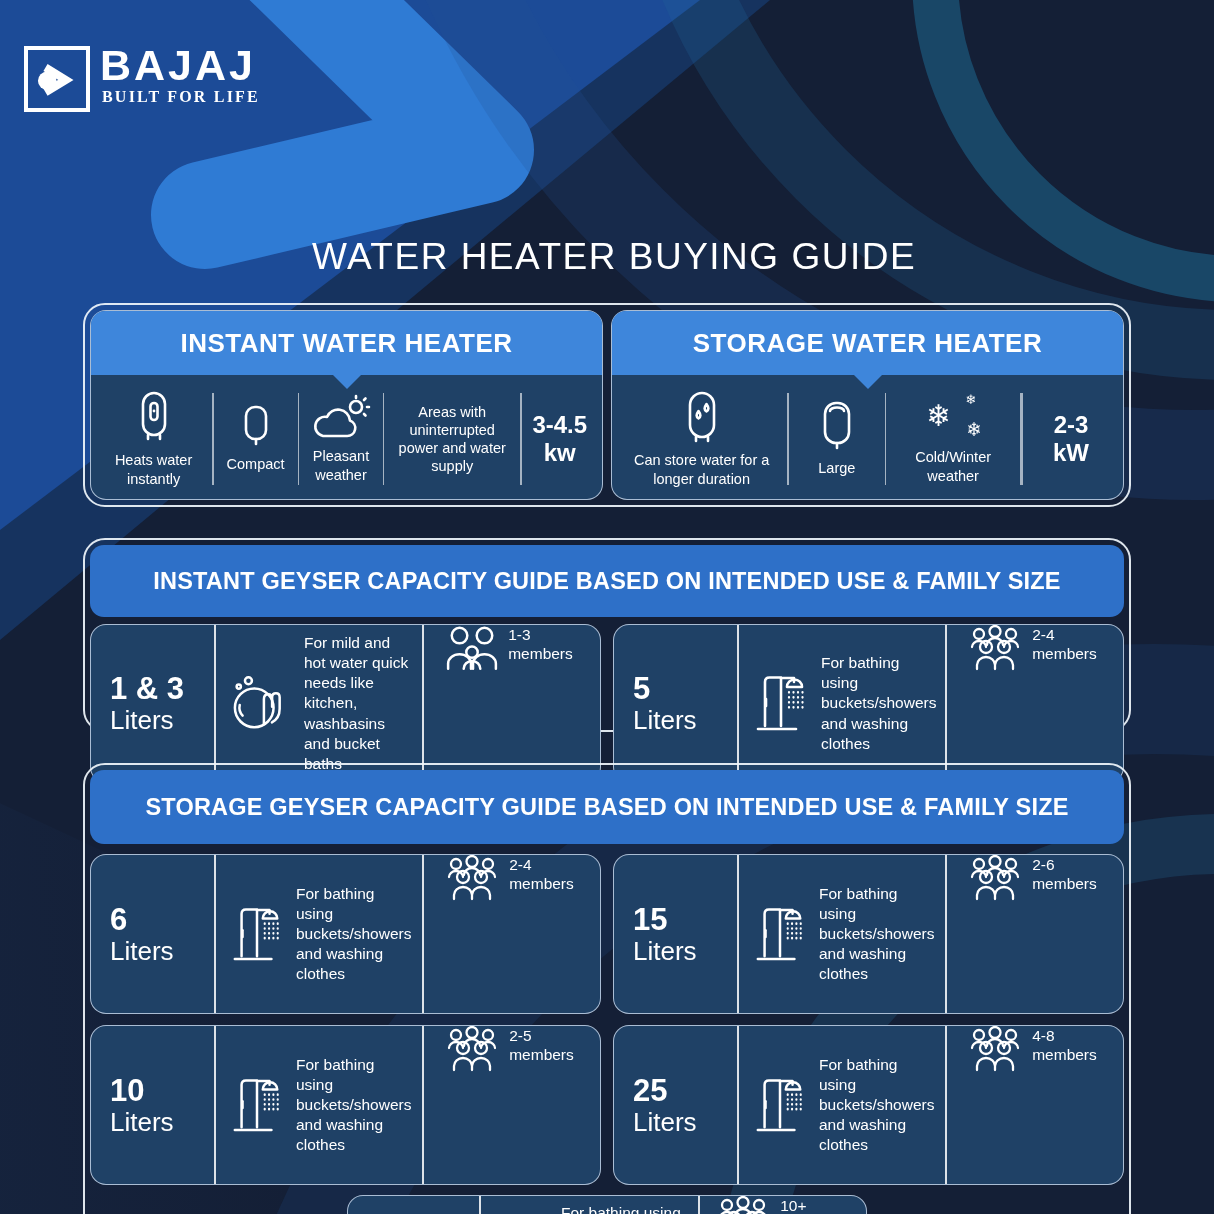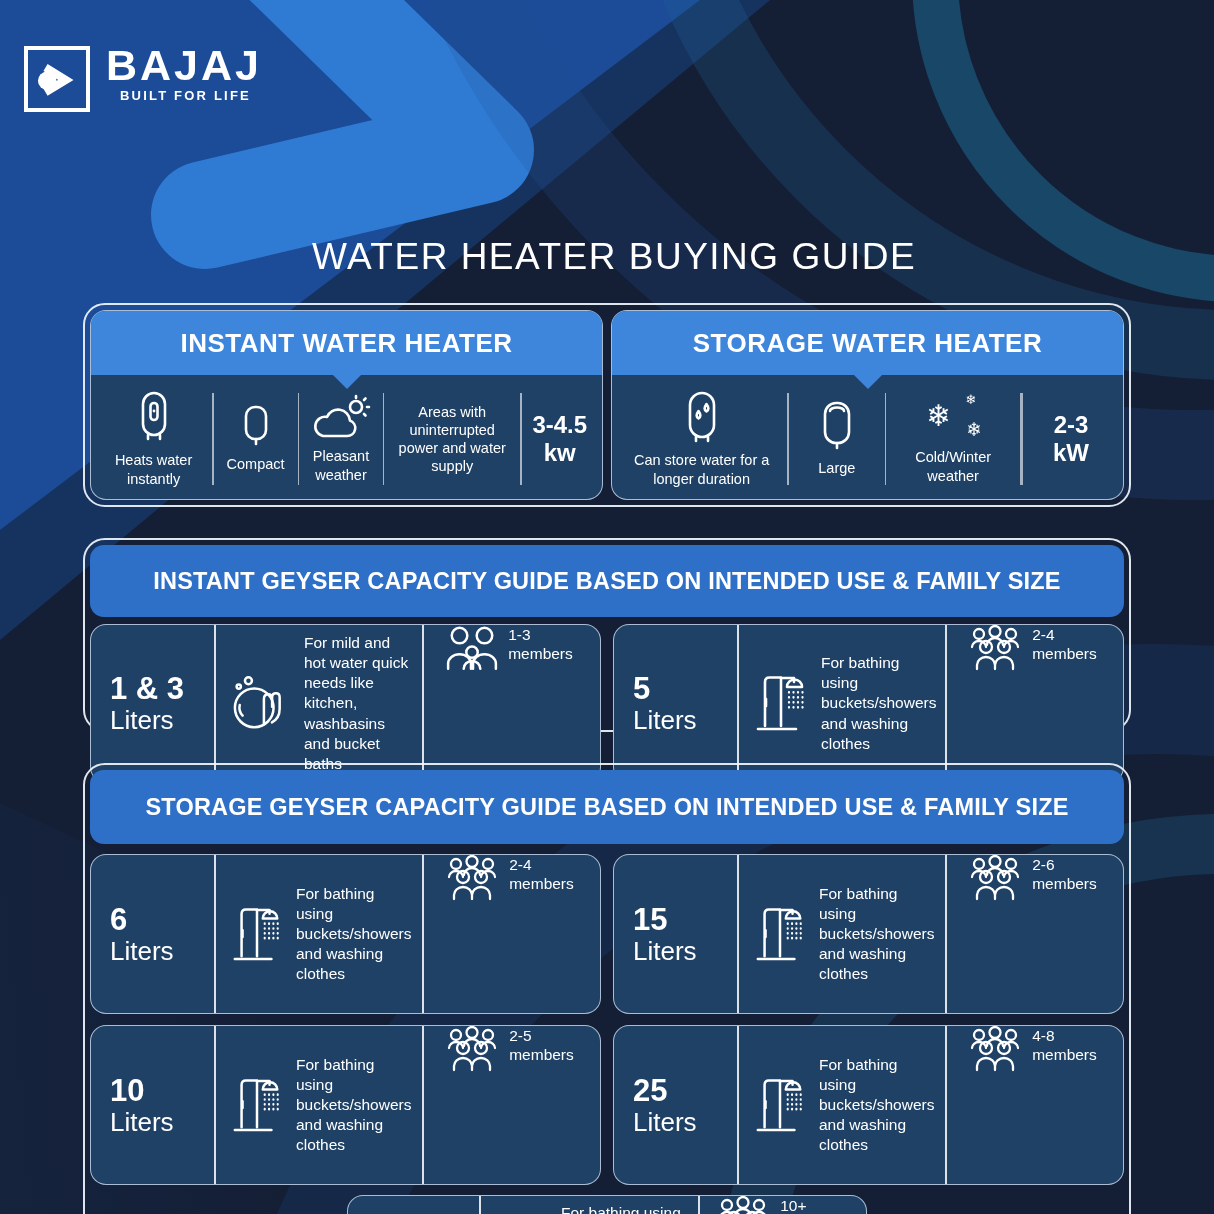--- a/index.html
+++ b/index.html
@@ -15,24 +15,24 @@
   .arc{border-radius:50%;}
   .arc1{width:1500px;height:1500px;border:90px solid rgba(35,80,150,0.22);top:-1180px;right:-820px;}
   .arc2{width:1100px;height:1100px;border:70px solid rgba(30,100,150,0.25);top:-860px;right:-640px;}
   .arc3{width:560px;height:560px;border:46px solid rgba(32,120,165,0.45);top:-350px;right:-350px;}
   .arc4{width:1700px;height:1700px;border:110px solid rgba(30,80,140,0.20);bottom:-1350px;right:-900px;}
   .arc5{width:900px;height:900px;border:60px solid rgba(35,110,160,0.25);bottom:-620px;right:-520px;}
   .band{bottom:-220px;left:-320px;width:1000px;height:520px;transform:rotate(25deg);
         background:linear-gradient(60deg,rgba(40,90,160,0.14),transparent 60%);}
 
   
-  .logo{position:absolute;top:46px;left:24px;display:flex;gap:16px;align-items:flex-start;}
+  .logo{position:absolute;top:46px;left:24px;display:flex;gap:10px;align-items:flex-start;}
   .logo-box{width:58px;height:58px;border:4px solid #fff;flex:none;display:flex;align-items:center;justify-content:center;}
   .logo-word{font-weight:bold;font-size:43px;letter-spacing:3px;line-height:0.92;}
-  .logo-tag{font-weight:bold;font-size:13px;letter-spacing:2.2px;margin:2px 0 0 14px;}
+  .logo-tag{font-weight:bold;font-size:16px;letter-spacing:2.2px;margin:2px 0 0 2px;font-family:Liberation Serif, serif;}
 
   
   .page-title{position:absolute;top:236px;left:7px;width:100%;text-align:center;
               font-size:37px;font-weight:400;letter-spacing:1.5px;}
 
   
   .frame{position:absolute;left:83px;width:1048px;border:2px solid rgba(240,246,252,0.92);
          border-radius:22px;box-sizing:border-box;padding:5px;}
 
   

